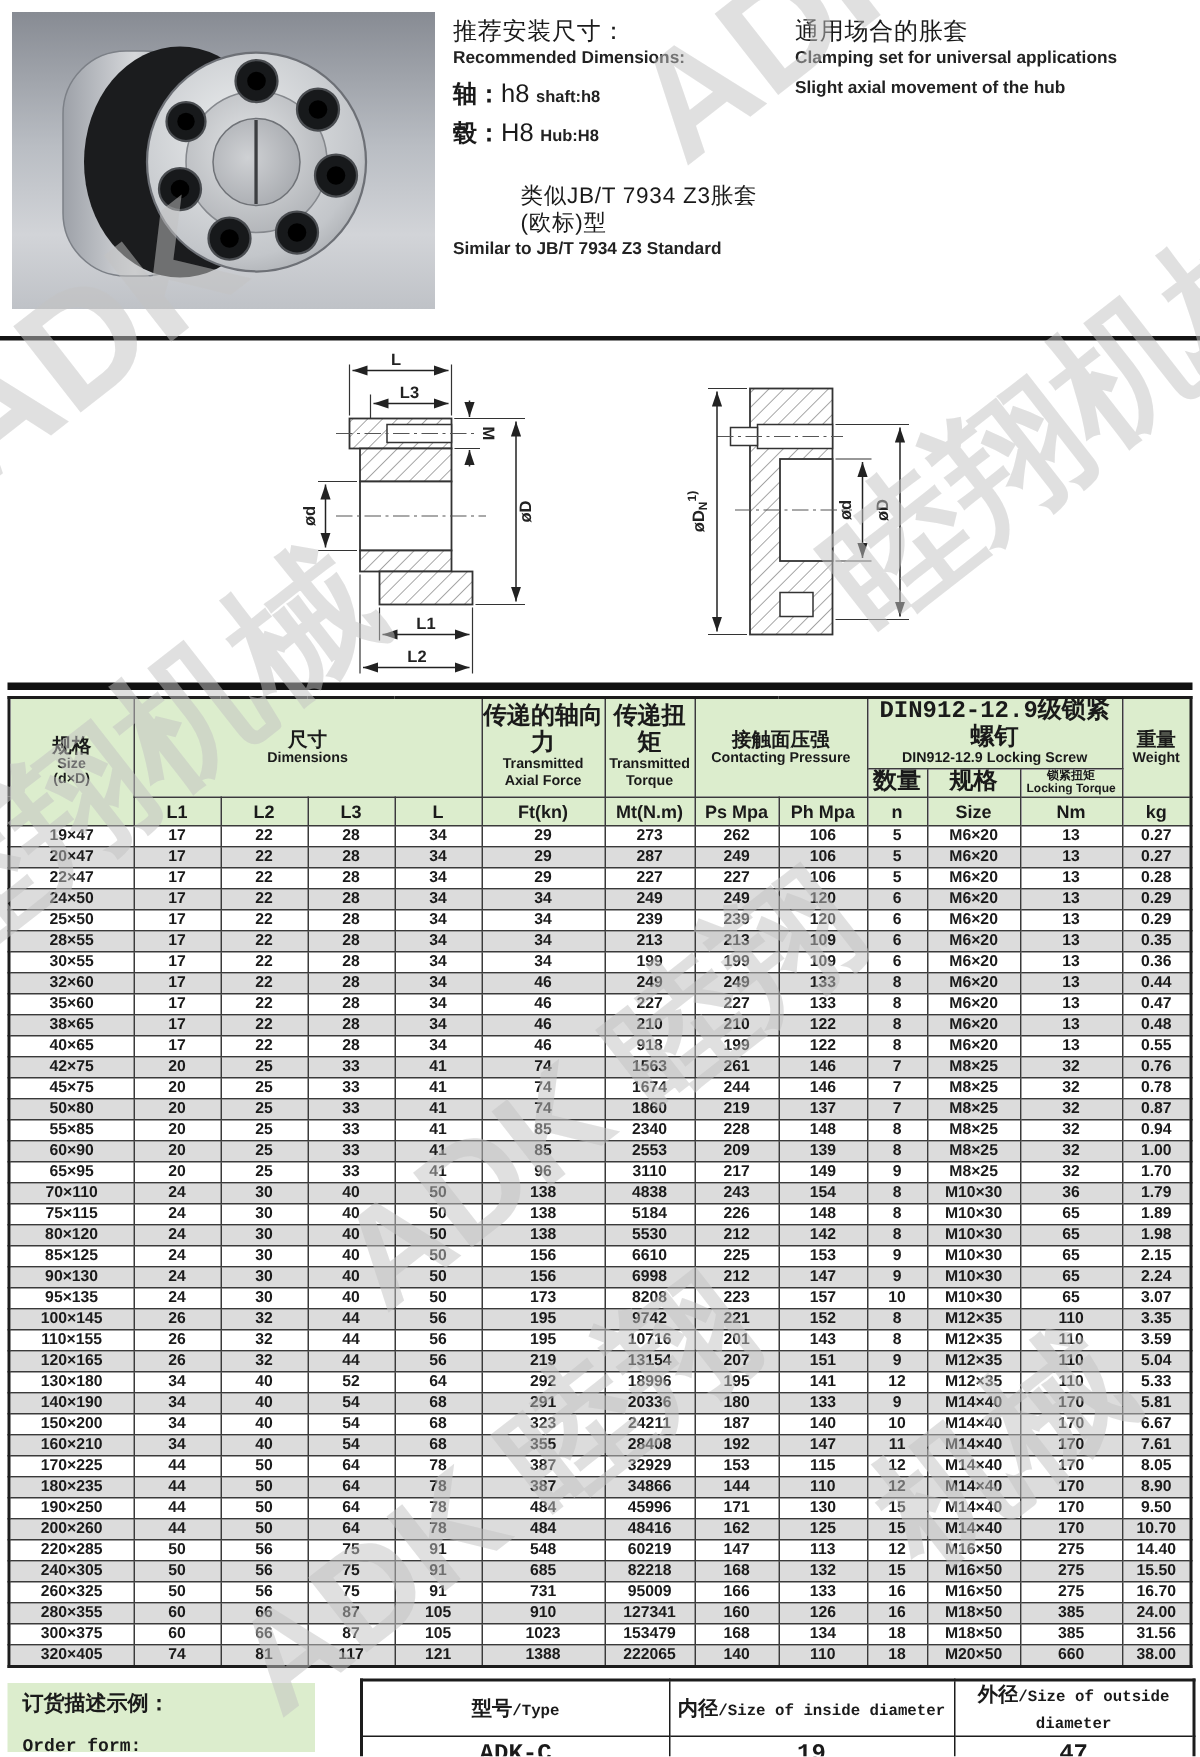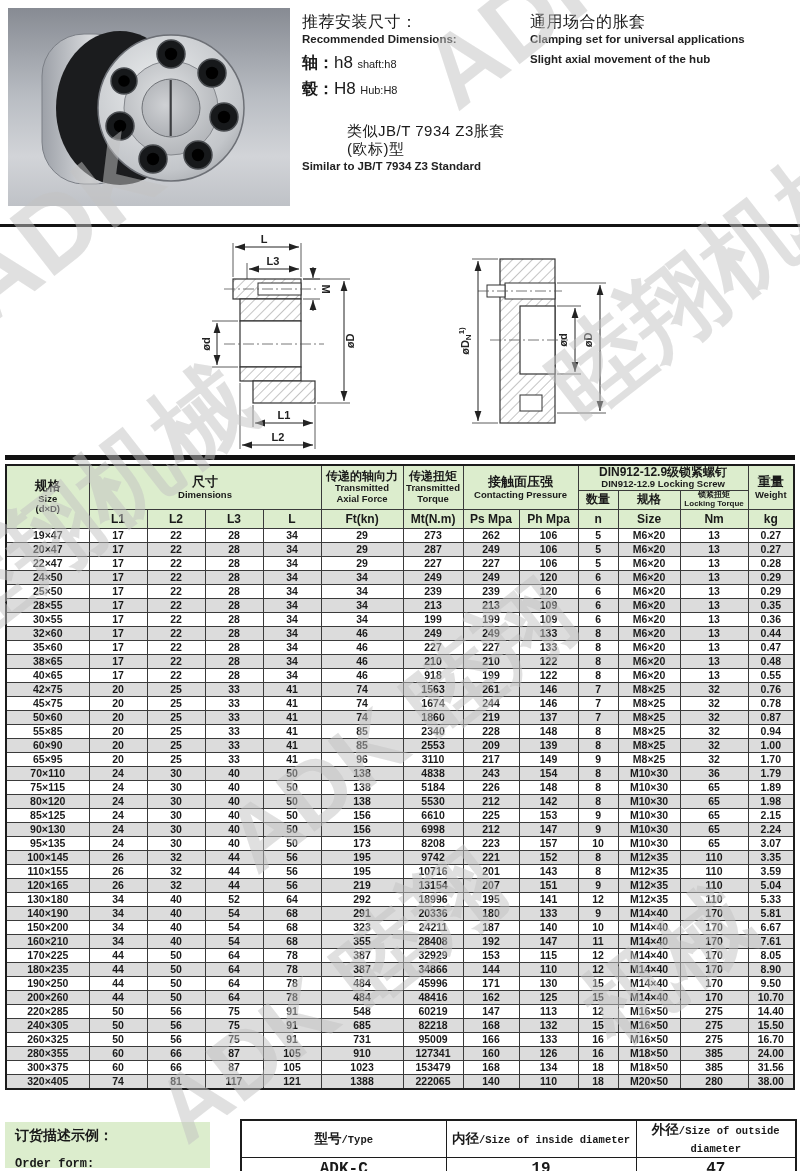--- a/index.html
+++ b/index.html
@@ -18,38 +18,38 @@
   .photo{position:absolute;left:8px;top:8px;width:282px;height:198px;}
   
   .info{position:absolute;top:12px;line-height:1.2;}
   .info-mid{left:302px;width:220px;}
   .info-right{left:530px;width:262px;}
   .cn-h{font-size:16px;font-weight:400;letter-spacing:.5px;margin-bottom:2px;}
   .en-h{font-size:11.5px;font-weight:700;color:#222;margin-bottom:6px;}
   .mix-line{margin:4px 0 6px 0;}
   .mix-cn{font-size:16px;font-weight:700;}
   .mix-big{font-size:17px;font-weight:400;}
-  .mix-en{font-size:11px;font-weight:400;color:#222;}
+  .mix-en{font-size:11px;font-weight:700;color:#222;}
   .gap{height:16px;}
   
   .divider{position:absolute;left:0;top:224px;width:800px;height:3px;background:#141414;}
   .table-rule{position:absolute;left:5px;top:455px;width:790px;height:5px;background:#111;}
   
   .drawings{position:absolute;left:0;top:227px;width:800px;height:233px;}
   .dimtxt{font-family:"Liberation Sans","DejaVu Sans",sans-serif;font-size:11px;font-weight:700;fill:#222;}
   
   table.spec{
     position:absolute;left:5px;top:464px;width:790px;
     border-collapse:collapse;table-layout:fixed;text-align:center;
   }
   table.spec th,table.spec td{border:1px solid var(--border);overflow:hidden;}
   table.spec{border:2px solid #1c1c1c;}
   table.spec thead th{background:var(--header-bg);padding:0;vertical-align:middle;}
   .h-cn{font-size:13px;font-weight:700;line-height:1.15;}
-  .h-cn-sm{font-size:12px;font-weight:700;line-height:1.1;}
+  .h-cn-sm{font-size:16px;font-weight:700;line-height:1.1;font-family:Liberation Mono, monospace;}
   .h-en{font-size:9.5px;font-weight:700;line-height:1.1;}
   .h-tiny{font-size:8px;font-weight:700;line-height:1.05;}
   tr.hr1 th{height:22px;}
   tr.hr2 th{height:19px;margin-top:36px;}
   tr.hr3 th{height:19px;font-size:12px;font-weight:700;}
   table.spec tbody td{
     height:13px;line-height:13px;font-size:10.5px;font-weight:700;
     background:#fff;white-space:nowrap;
   }
   table.spec tbody tr.alt td{background:var(--row-alt);}
@@ -538,21 +538,21 @@
           <td>74</td>
           <td>1674</td>
           <td>244</td>
           <td>146</td>
           <td>7</td>
           <td>M8×25</td>
           <td>32</td>
           <td>0.78</td>
         </tr>
         <tr class="alt">
-          <td>50×60</td>
+          <td>50×80</td>
           <td>20</td>
           <td>25</td>
           <td>33</td>
           <td>41</td>
           <td>74</td>
           <td>1860</td>
           <td>219</td>
           <td>137</td>
           <td>7</td>
           <td>M8×25</td>
@@ -939,21 +939,21 @@
           <td>74</td>
           <td>81</td>
           <td>117</td>
           <td>121</td>
           <td>1388</td>
           <td>222065</td>
           <td>140</td>
           <td>110</td>
           <td>18</td>
           <td>M20×50</td>
-          <td>280</td>
+          <td>660</td>
           <td>38.00</td>
         </tr>
       </tbody>
   </table>
 
   <div class="order">
     <div class="order-label">
       <div class="cn">订货描述示例：</div>
       <div class="en">Order form:</div>
     </div>

